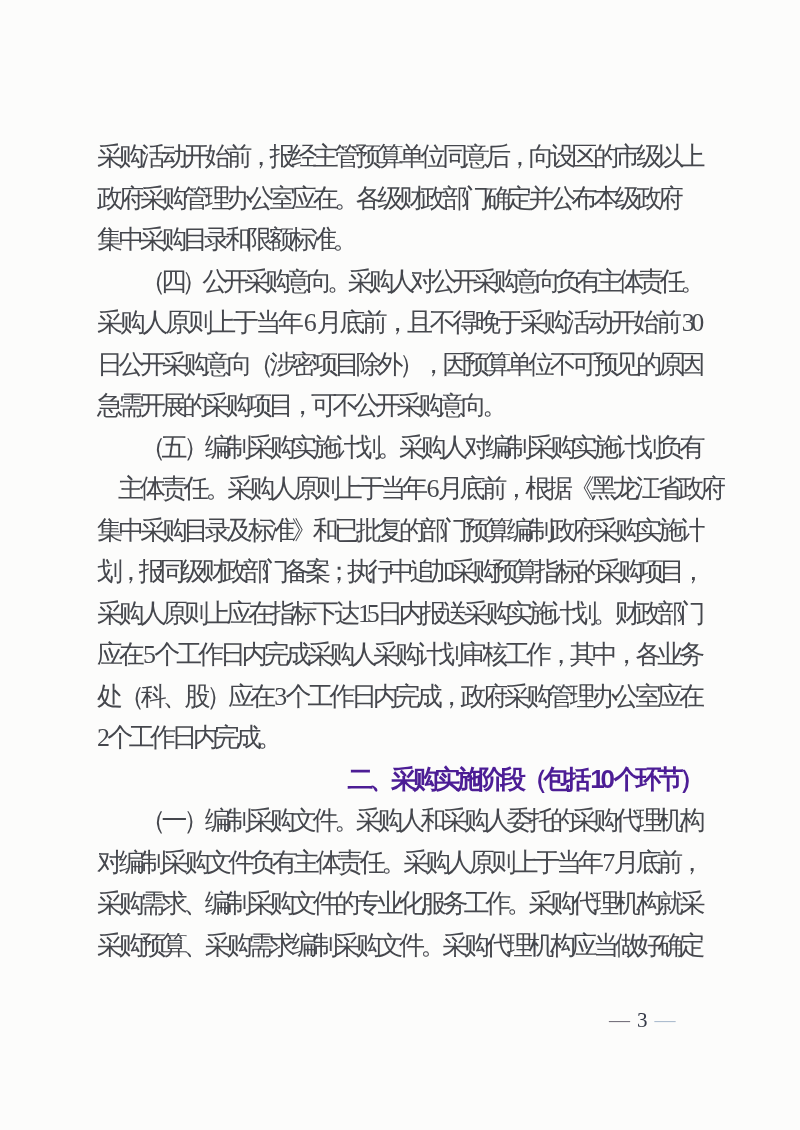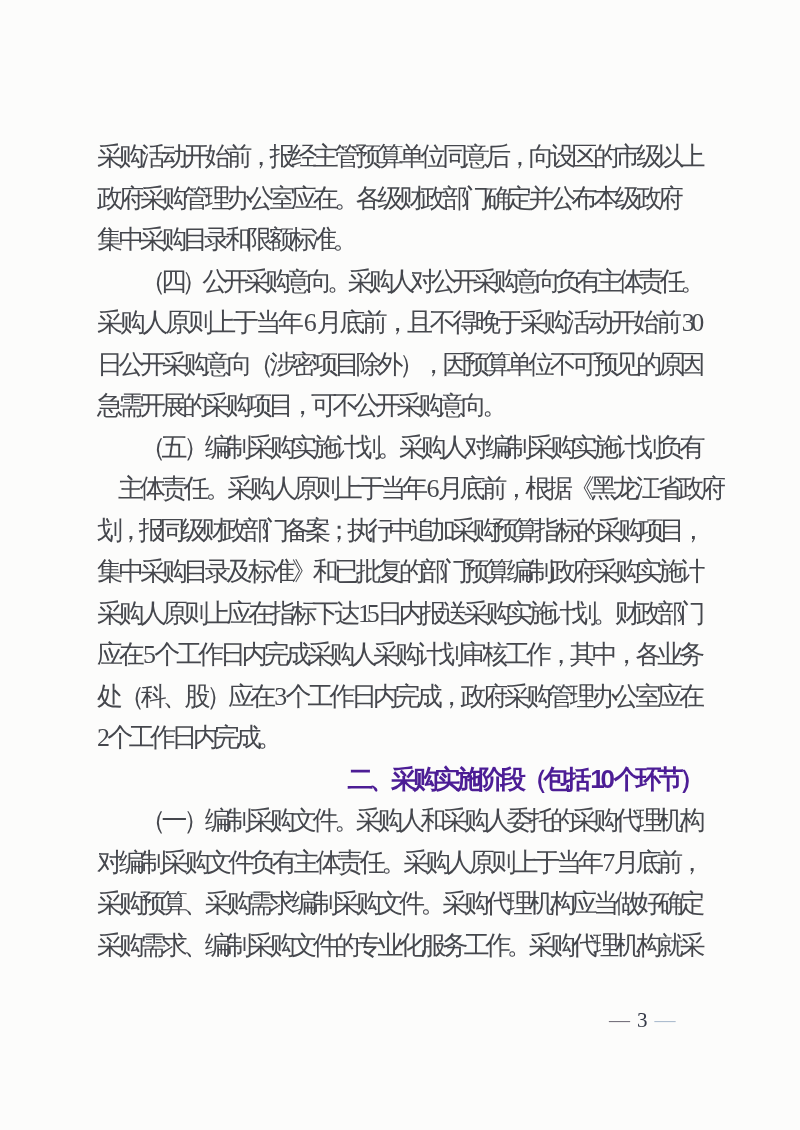--- a/index.html
+++ b/index.html
@@ -56,31 +56,31 @@
   <div class="text-block">
     <div class="line fill" style="letter-spacing: -4.42868px;"><span>采购活动开始前，报经主管预算单位同意后，向设区的市级以上</span></div>
     <div class="line fill" style="letter-spacing: -4.42868px;"><span>政府采购管理办公室应在。各级财政部门确定并公布本级政府</span></div>
     <div class="line"><span>集中采购目录和限额标准。</span></div>
     <div class="line fill indent" style="letter-spacing: -5.22269px;"><span>（四）公开采购意向。采购人对公开采购意向负有主体责任。</span></div>
     <div class="line fill" style="letter-spacing: -3.37117px;"><span>采购人原则上于当年 6 月底前，且不得晚于采购活动开始前 30</span></div>
     <div class="line fill" style="letter-spacing: -4.42868px; text-align: right;"><span>日公开采购意向（涉密项目除外），因预算单位不可预见的原因</span></div>
     <div class="line"><span>急需开展的采购项目，可不公开采购意向。</span></div>
     <div class="line fill indent" style="letter-spacing: -4.42332px;"><span>（五）编制采购实施计划。采购人对编制采购实施计划负有</span></div>
     <div class="line fill" style="letter-spacing: -4.13385px; margin-left: 21px;"><span>主体责任。采购人原则上于当年 6 月底前，根据《黑龙江省政府</span></div>
+    <div class="line fill" style="letter-spacing: -4.42868px;"><span>集中采购目录及标准》和已批复的部门预算编制政府采购实施计</span></div>
     <div class="line fill" style="letter-spacing: -5.17274px;"><span>划，报同级财政部门备案；执行中追加采购预算指标的采购项目，</span></div>
-    <div class="line fill" style="letter-spacing: -4.42868px;"><span>集中采购目录及标准》和已批复的部门预算编制政府采购实施计</span></div>
     <div class="line fill" style="letter-spacing: -4.41956px;"><span>采购人原则上应在指标下达 15 日内报送采购实施计划。财政部门</span></div>
     <div class="line fill" style="letter-spacing: -4.13385px;"><span>应在 5 个工作日内完成采购人采购计划审核工作，其中，各业务</span></div>
     <div class="line fill" style="letter-spacing: -4.13385px;"><span>处（科、股）应在 3 个工作日内完成，政府采购管理办公室应在</span></div>
     <div class="line"><span>2 个工作日内完成。</span></div>
     <div class="line indent heading"><span>二、采购实施阶段（包括 10 个环节）</span></div>
     <div class="line fill indent" style="letter-spacing: -4.42332px;"><span>（一）编制采购文件。采购人和采购人委托的采购代理机构</span></div>
     <div class="line fill" style="letter-spacing: -4.13385px;"><span>对编制采购文件负有主体责任。采购人原则上于当年 7 月底前，</span></div>
+    <div class="line fill" style="letter-spacing: -4.42868px;"><span>采购需求、编制采购文件的专业化服务工作。采购代理机构就采</span></div>
     <div class="line fill" style="letter-spacing: -4.42868px;"><span>采购预算、采购需求编制采购文件。采购代理机构应当做好确定</span></div>
-    <div class="line fill" style="letter-spacing: -4.42868px;"><span>采购需求、编制采购文件的专业化服务工作。采购代理机构就采</span></div>
   </div>
 
   <div class="footer">
     <span class="dash-left">—</span>
     <span class="page-num">3</span>
     <span class="dash-right">—</span>
   </div>
 
 </div>
 

